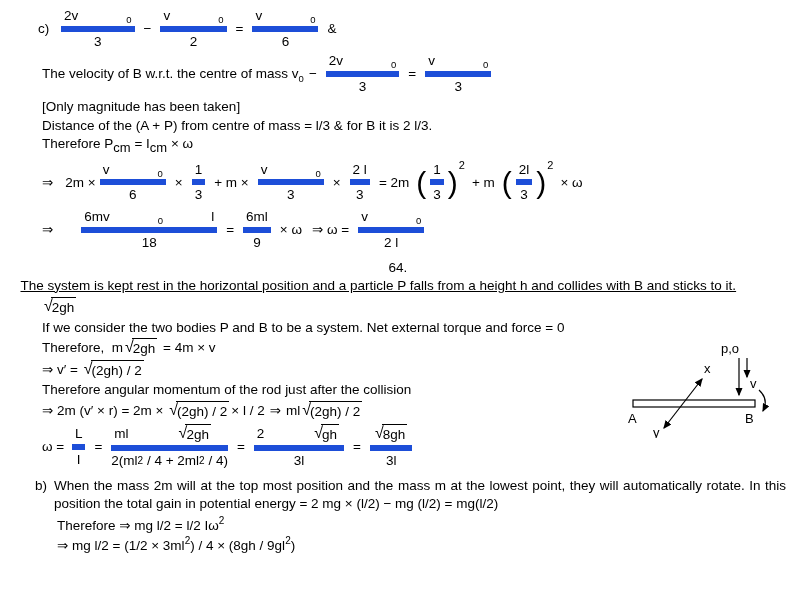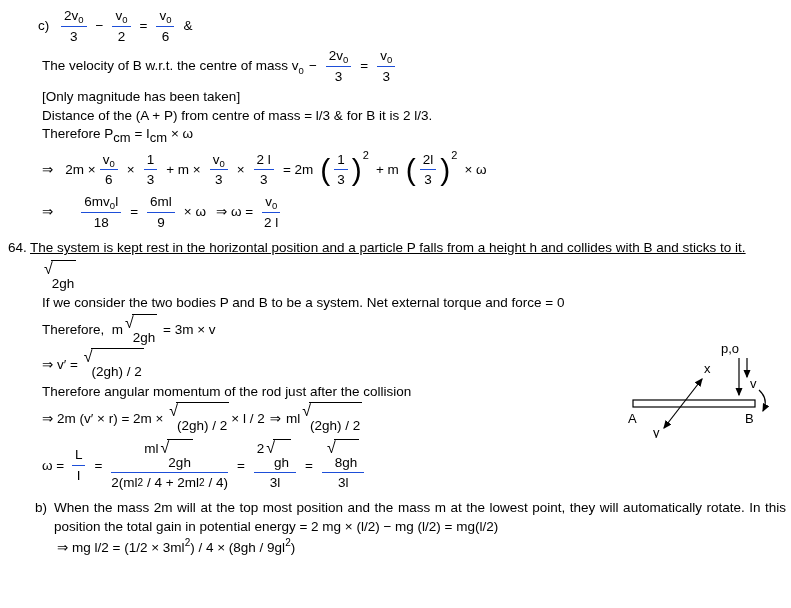--- a/index.html
+++ b/index.html
@@ -7,43 +7,43 @@
   .page{
     position:relative;width:791px;height:608px;background:#fff;color:#000;
     font-family:"Liberation Sans",sans-serif;font-size:13.5px;line-height:1.3;
     overflow:hidden;padding-top:5px;
   }
   .row{display:flex;align-items:center;}
   .s{white-space:pre;}
   .plain{margin:1px 0 1px 42px;}
   
   .frac{display:inline-flex;flex-direction:column;align-items:stretch;text-align:center;margin:0 4px;}
-  .frac .num{display:flex;justify-content:center;align-items:baseline;border-bottom:1px solid #1d4ed8;padding:0 3px 1px;}
+  .frac .num{display:flex;justify-content:flex-start;align-items:baseline;border-bottom:6px solid #1d4ed8;padding:0 3px 1px;gap:48px;}
   .frac .den{display:flex;justify-content:center;align-items:baseline;padding-top:1px;white-space:pre;}
   sub.sb{font-size:9.5px;line-height:1;transform:translateY(3px);}
   sub.sb2{font-size:13px;}
   sup.sp{font-size:10px;line-height:1;transform:translateY(-1px);}
   .op{margin:0 5px;white-space:pre;}
   .imp{margin-right:12px;white-space:pre;}
   .imp-wide{margin-right:24px;white-space:pre;}
   
   .sqrt{display:inline-flex;align-items:flex-start;margin:0 2px;}
   .sqrt .sg{font-size:16px;line-height:1.1;}
-  .sqrt .rad{border-top:1px solid #000;padding:14px 2px 0 1px;margin-left:-2px;white-space:pre;}
+  .sqrt .rad{border-top:1px solid #000;padding:1px 2px 0 1px;margin-left:-2px;white-space:pre;}
   
   .pg{display:inline-flex;align-items:center;margin:0 2px;}
   .bp{font-size:30px;line-height:0.85;font-weight:400;}
   .psup{font-size:11px;align-self:flex-start;margin-top:-3px;margin-left:1px;}
   
   .c1{margin:2px 0 2px 38px;}
   .clabel{width:19px;white-space:pre;}
   .c2{margin:2px 0 3px 42px;}
   .eqrow{margin:4px 0 4px 42px;}
   
-  .row64{display:flex;align-items:flex-start;margin:8px 0 3px 8px;}
+  .row64{display:flex;align-items:center;margin:8px 0 3px 8px;flex-direction:column;}
   .num64{width:22px;white-space:pre;}
   .para64{width:758px;text-align:justify;text-decoration:underline;}
   .p64line{margin:2px 0 2px 42px;}
   
   .rowb{display:flex;align-items:flex-start;margin:7px 0 2px 35px;}
   .labb{width:19px;white-space:pre;}
   .parab{width:732px;text-align:justify;line-height:1.38;}
   .bline{margin:2px 0 1px 57px;}
   
   .diagram{position:absolute;left:617px;top:340px;}
@@ -197,21 +197,21 @@
   </div>
 
   <p class="p64line">If we consider the two bodies P and B to be a system. Net external torque and force = 0</p>
 
   <div class="row p64line">
     <span class="s">Therefore,  m</span>
     <span class="sqrt">
         <span class="sg">√</span>
         <span class="rad">2gh</span>
       </span>
-    <span class="s"> = 3m × v</span>
+    <span class="s"> = 4m × v</span>
   </div>
 
   <div class="row p64line">
     <span class="s">⇒ v′ = </span>
     <span class="sqrt">
         <span class="sg">√</span>
         <span class="rad">(2gh) / 2</span>
       </span>
   </div>
 
@@ -270,20 +270,21 @@
       </span>
       <span class="den">3l</span>
     </span>
   </div>
 
   <div class="rowb">
     <span class="labb">b)</span>
     <div class="parab">When the mass 2m will at the top most position and the mass m at the lowest point, they will automatically rotate. In this position the total gain in potential energy = 2 mg × (l/2) − mg (l/2) = mg(l/2)</div>
   </div>
 
+  <p class="bline"><span class="s">Therefore ⇒ mg l/2 = l/2 Iω</span><sup class="sp">2</sup></p>
 
   <p class="bline"><span class="s">⇒ mg l/2 = (1/2 × 3ml</span><sup class="sp">2</sup><span class="s">) / 4 × (8gh / 9gl</span><sup class="sp">2</sup><span class="s">)</span></p>
 
   <svg class="diagram" width="175" height="98" viewBox="0 0 175 98">
     <defs>
       <marker id="ah" markerWidth="9" markerHeight="8" refX="6" refY="3" orient="auto-start-reverse">
         <path d="M0,0 L7,3 L0,6 z" fill="#000"></path>
       </marker>
     </defs>
     <rect x="16" y="60" width="122" height="7" fill="#fff" stroke="#000" stroke-width="1.2"></rect>

